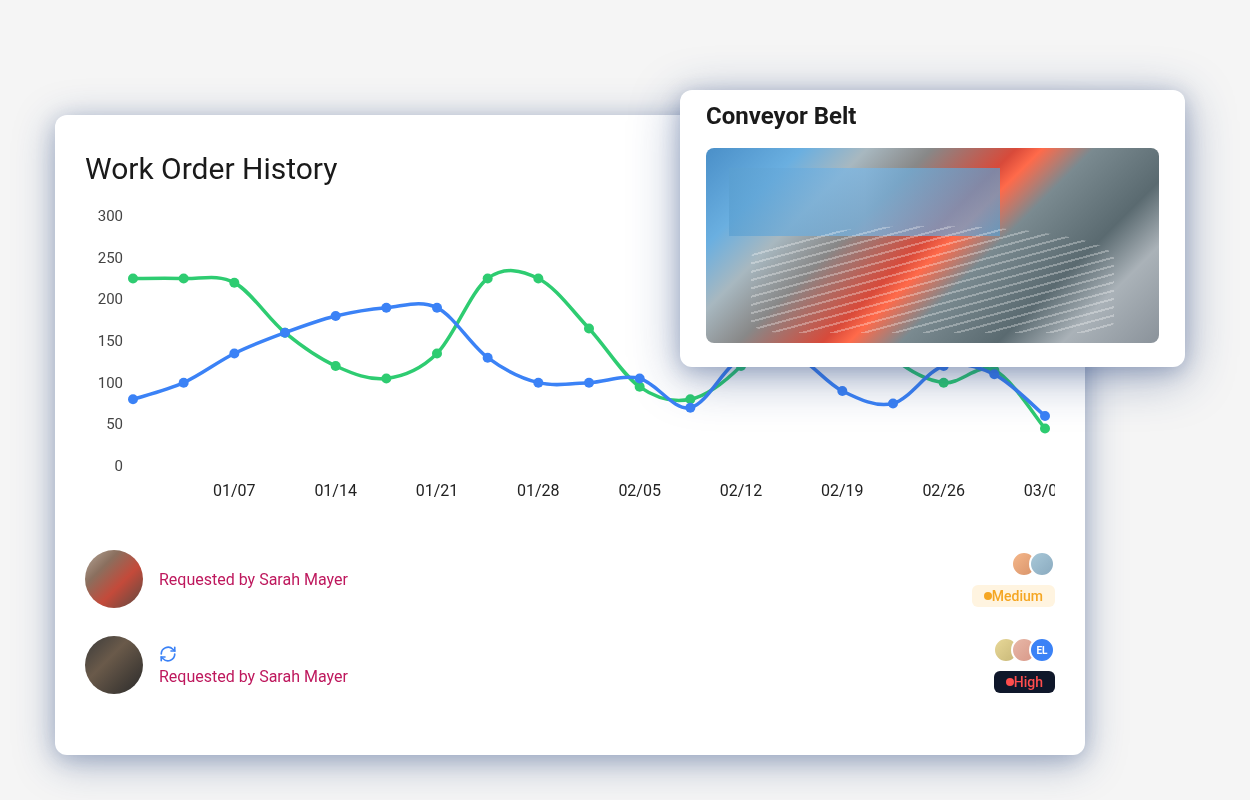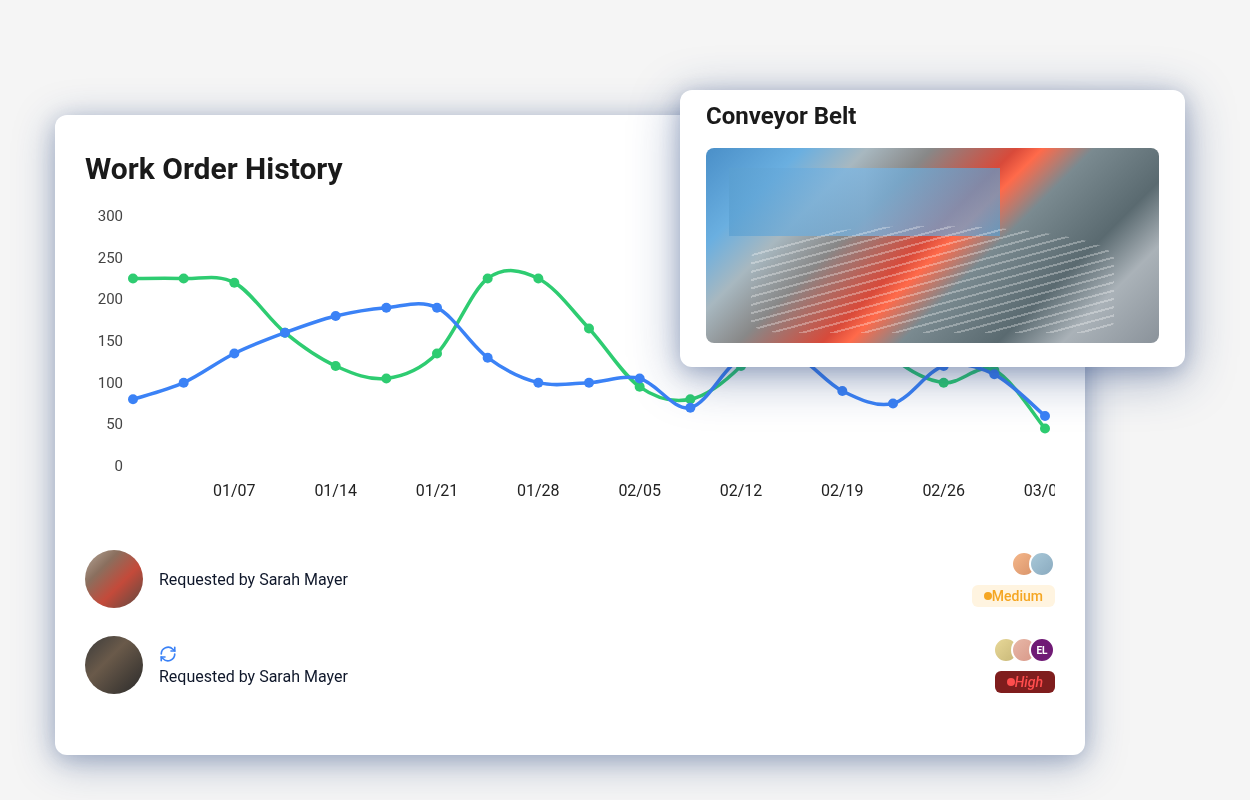--- a/index.html
+++ b/index.html
@@ -17,21 +17,21 @@
       top: 115px;
       width: 1030px;
       height: 640px;
       background: white;
       border-radius: 12px;
       padding: 36px 30px 30px 30px;
       box-shadow: 0 8px 40px rgba(30, 60, 120, 0.35), 0 4px 20px rgba(30,60,120,0.2);
     }
     .main-title {
       font-size: 30px;
-      font-weight: 700;
+      font-weight: 400;
       color: #1a1a1a;
       margin-bottom: 20px;
     }
     .chart-area {
       position: relative;
       height: 300px;
       margin-bottom: 30px;
     }
     .chart-svg {
       width: 100%;
@@ -83,21 +83,21 @@
       height: 18px;
       flex-shrink: 0;
     }
     .wo-title {
       font-size: 18px;
       font-weight: 700;
       color: #1a1a1a;
     }
     .wo-requester {
       font-size: 16px;
-      color: #0f172a;
+      color: #be185d;
     }
     .wo-right {
       display: flex;
       flex-direction: column;
       align-items: flex-end;
       gap: 8px;
     }
     .avatars {
       display: flex;
     }
@@ -113,37 +113,36 @@
       justify-content: center;
       font-size: 10px;
       font-weight: 700;
       color: white;
     }
     .avatar:first-child { margin-left: 0; }
     .avatar.a1 { background: linear-gradient(135deg, #f5b78a, #d8936a); }
     .avatar.a2 { background: linear-gradient(135deg, #a8c8d8, #8aaabf); }
     .avatar.a3 { background: linear-gradient(135deg, #e8d898, #c8b878); }
     .avatar.a4 { background: linear-gradient(135deg, #e8b8a8, #d89888); }
-    .avatar.el { background: #701a75; }
+    .avatar.el { background: #3b82f6; }
     .priority-badge {
       display: inline-flex;
       align-items: center;
       padding: 3px 12px;
       border-radius: 6px;
       font-size: 14px;
       font-weight: 500;
     }
     .priority-badge.medium {
       background: #fff4e0;
       color: #f5a623;
     }
     .priority-badge.high {
-      background: #7f1d1d;
+      background: #0f172a;
       color: #ff4d4d;
-      font-style: italic;
     }
     .priority-dot {
       width: 8px;
       height: 8px;
       border-radius: 50%;
     }
     .priority-badge.medium .priority-dot { background: #f5a623; }
     .priority-badge.high .priority-dot { background: #ff4d4d; }
 
     .popup-card {

